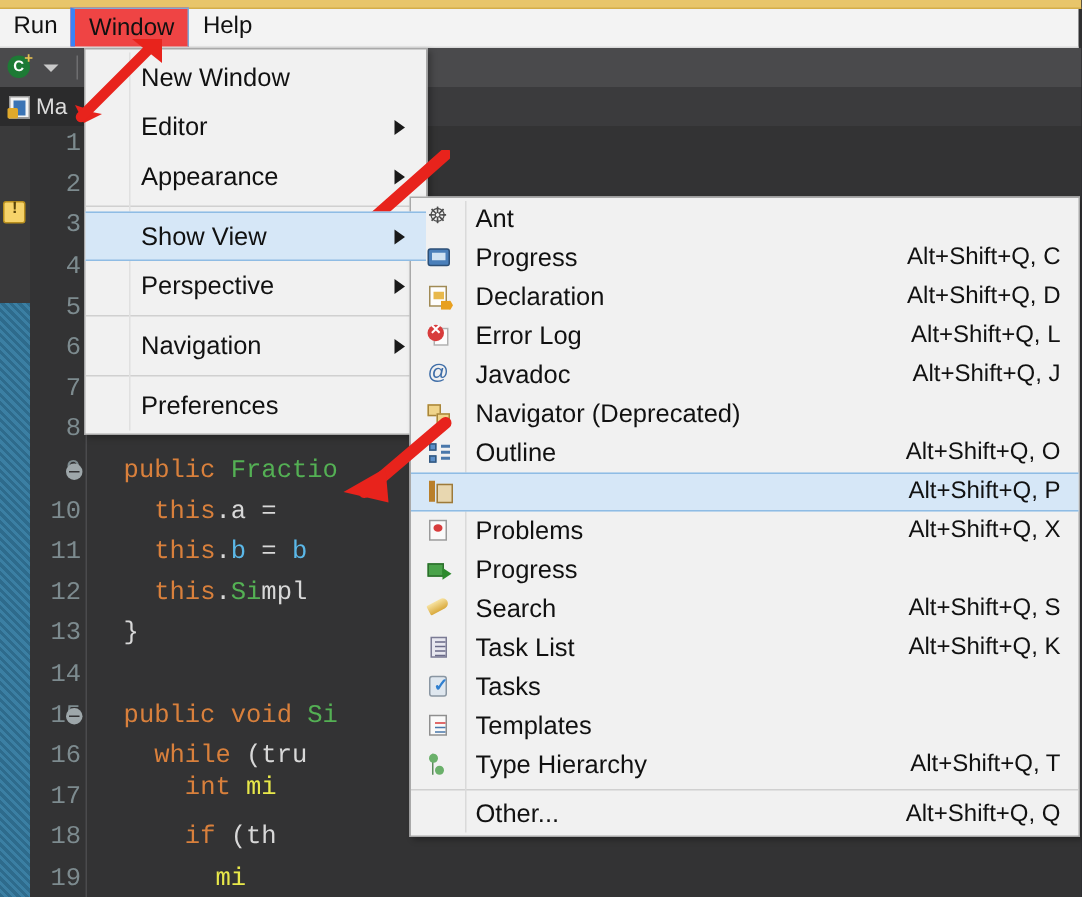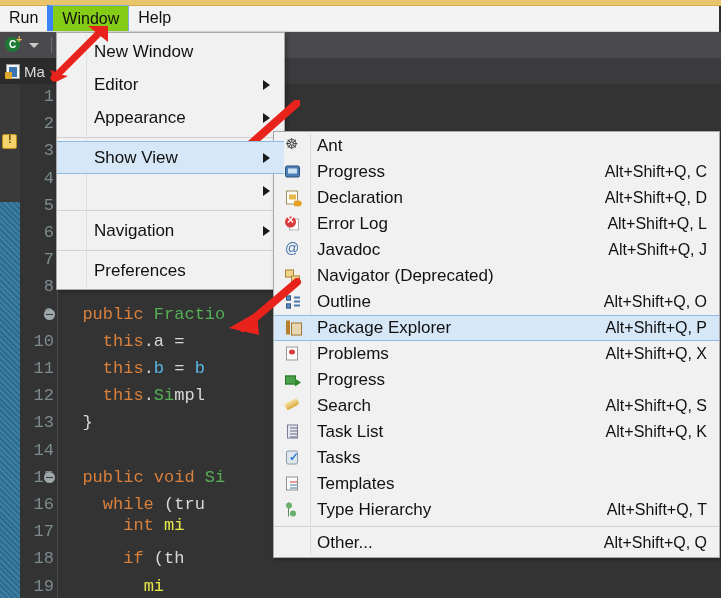--- a/index.html
+++ b/index.html
@@ -24,22 +24,22 @@
     background: #f3f3f3;
     border-bottom: 1px solid #d9d9d9;
     display: flex; align-items: flex-end;
   }
   .menubar-item {
     height: 26px; padding: 0 9px;
     display: flex; align-items: center;
     font-size: 16px; color: #111; line-height: 1;
   }
   .menubar-item.active {
-    background: #84cc16;
-    border-left: 6px solid #3b82f6;
+    background: #ef4444;
+    border-left: 3px solid #3b82f6;
     border-right: 1px solid #7fa9d6;
     border-top: 1px solid #7fa9d6;
   }
 
   
   .workbench {
     position: absolute; left: 0; top: 32px; width: 721px; height: 566px;
     background: #2f2f30;
   }
   .toolbar {
@@ -348,20 +348,21 @@
       <div class="mi">
         <span>Appearance</span>
         <span class="sub-arrow"></span>
       </div>
       <div class="mi-sep"></div>
       <div class="mi sel">
         <span>Show View</span>
         <span class="sub-arrow"></span>
       </div>
       <div class="mi">
+        <span>Perspective</span>
         <span class="sub-arrow"></span>
       </div>
       <div class="mi-sep"></div>
       <div class="mi">
         <span>Navigation</span>
         <span class="sub-arrow"></span>
       </div>
       <div class="mi-sep"></div>
       <div class="mi">
         <span>Preferences</span>
@@ -429,21 +430,20 @@
         </span>
         <span>Outline</span>
         <span class="accel">Alt+Shift+Q, O</span>
       </div>
       <div class="mi sel">
         <span class="vicon">
           <span class="ic">
             <span class="ic-pkg"></span>
           </span>
         </span>
-        <span>Package Explorer</span>
         <span class="accel">Alt+Shift+Q, P</span>
       </div>
       <div class="mi">
         <span class="vicon">
           <span class="ic">
             <span class="ic-prob"></span>
           </span>
         </span>
         <span>Problems</span>
         <span class="accel">Alt+Shift+Q, X</span>

